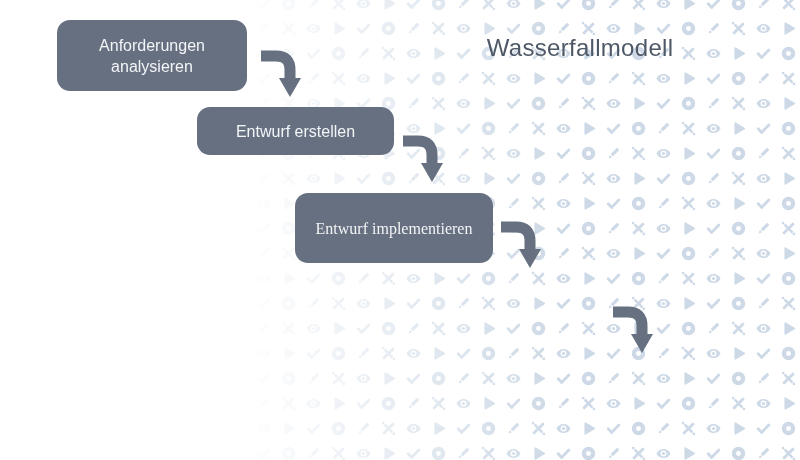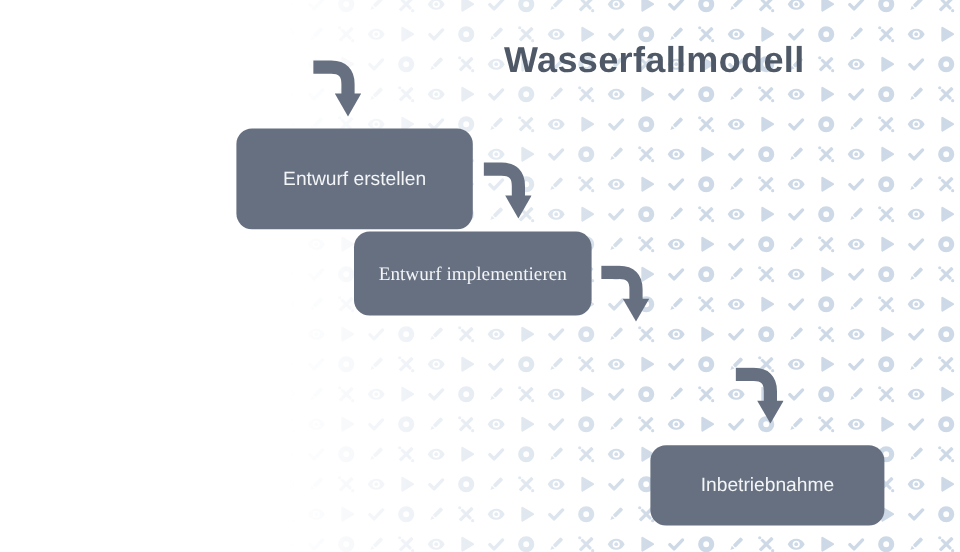--- a/index.html
+++ b/index.html
@@ -8,21 +8,21 @@
     font-family:"Liberation Sans", sans-serif;
   }
   #pattern{position:absolute;inset:0;z-index:0;}
   #pattern svg{position:absolute;}
   .fade{
     position:absolute;inset:0;z-index:1;pointer-events:none;
     background:linear-gradient(to right,#ffffff 0%,#ffffff 30%,rgba(255,255,255,0) 70%);
   }
   .title{
     position:absolute;z-index:2;left:420px;top:34px;width:320px;
-    text-align:left;font-size:30px;font-weight:700;color:#4e5866;letter-spacing:.3px;
+    text-align:center;font-size:24px;font-weight:400;color:#4e5866;letter-spacing:.3px;
   }
   #diagram{position:absolute;inset:0;z-index:3;}
   .step-box{
     position:absolute;display:flex;align-items:center;justify-content:center;
     background:#667080;border-radius:13px;color:#f3f5f7;
     font-size:16px;line-height:21px;text-align:center;padding:0 14px;box-sizing:border-box;
   }
   .elbow{position:absolute;}
 </style>
 </head>
@@ -3479,29 +3479,29 @@
             <rect x="10.25" y="4" width="3.5" height="16" rx="1"></rect>
           </g>
           <circle cx="4.4" cy="4.4" r="1.9"></circle>
           <circle cx="19.6" cy="19.6" r="1.9"></circle>
         </g>
       </svg>
     </div>
   <div class="fade"></div>
   <div class="title">Wasserfallmodell</div>
   <div id="diagram">
-      <div class="step-box" style="left:197px;top:107px;width:197px;height:84px;">
+      <div class="step-box" style="left:57px;top:20px;width:190px;height:71px;">
+        <span>Anforderungen analysieren</span>
+      </div>
+      <div class="step-box" style="left:197px;top:107px;width:197px;height:48px;">
         <span>Entwurf erstellen</span>
       </div>
       <div class="step-box" style="left:295px;top:193px;width:198px;height:70px;font-family:Liberation Serif, serif;">
         <span>Entwurf implementieren</span>
       </div>
-      <div class="step-box" style="left:542px;top:371px;width:195px;height:67px;">
-        <span>Inbetriebnahme</span>
-      </div>
       <svg class="elbow" width="40" height="52" viewBox="0 0 40 52" style="left:261px;top:50px;">
         <path d="M0,6 H15 Q29,6 29,20 V29" fill="none" stroke="#667080" stroke-width="11"></path>
         <polygon points="18,28 40,28 29,47" fill="#667080"></polygon>
       </svg>
       <svg class="elbow" width="40" height="52" viewBox="0 0 40 52" style="left:403px;top:135px;">
         <path d="M0,6 H15 Q29,6 29,20 V29" fill="none" stroke="#667080" stroke-width="11"></path>
         <polygon points="18,28 40,28 29,47" fill="#667080"></polygon>
       </svg>
       <svg class="elbow" width="40" height="52" viewBox="0 0 40 52" style="left:501px;top:221px;">
         <path d="M0,6 H15 Q29,6 29,20 V29" fill="none" stroke="#667080" stroke-width="11"></path>

